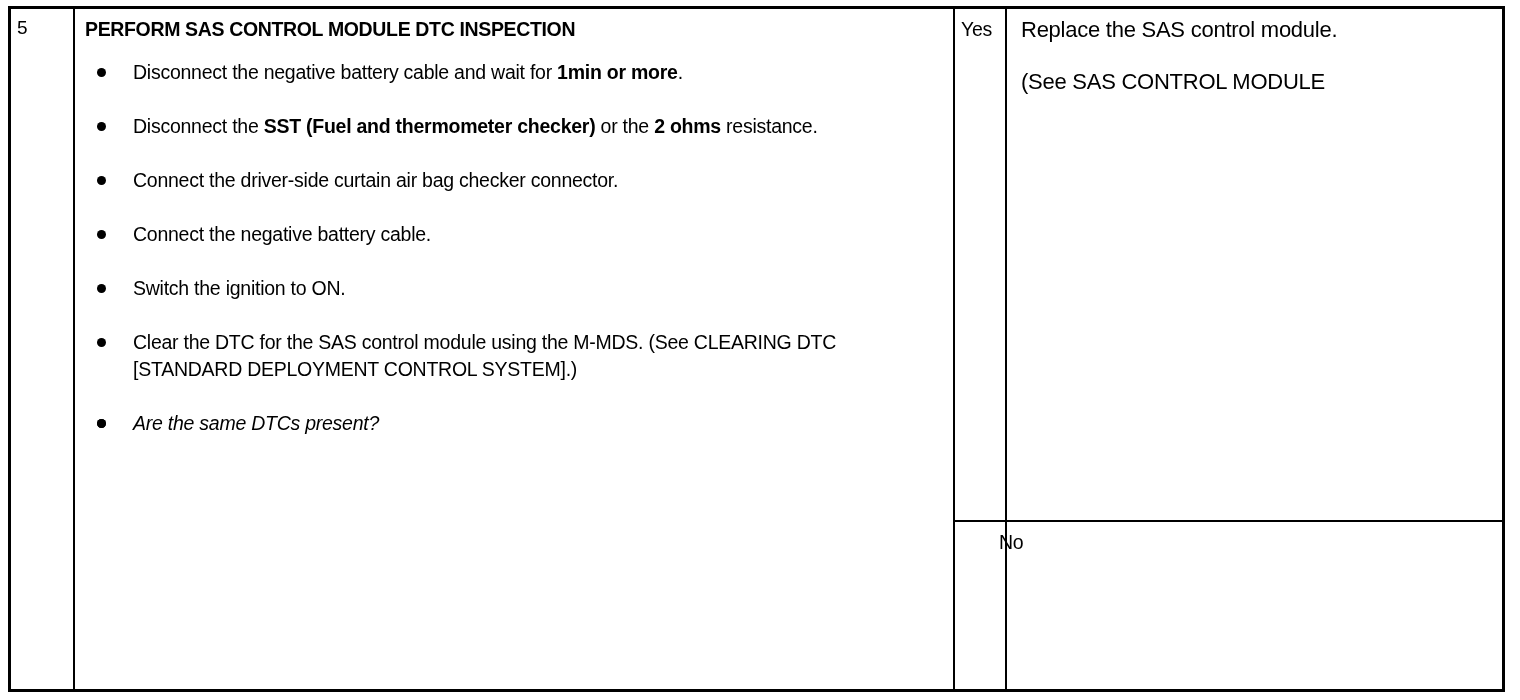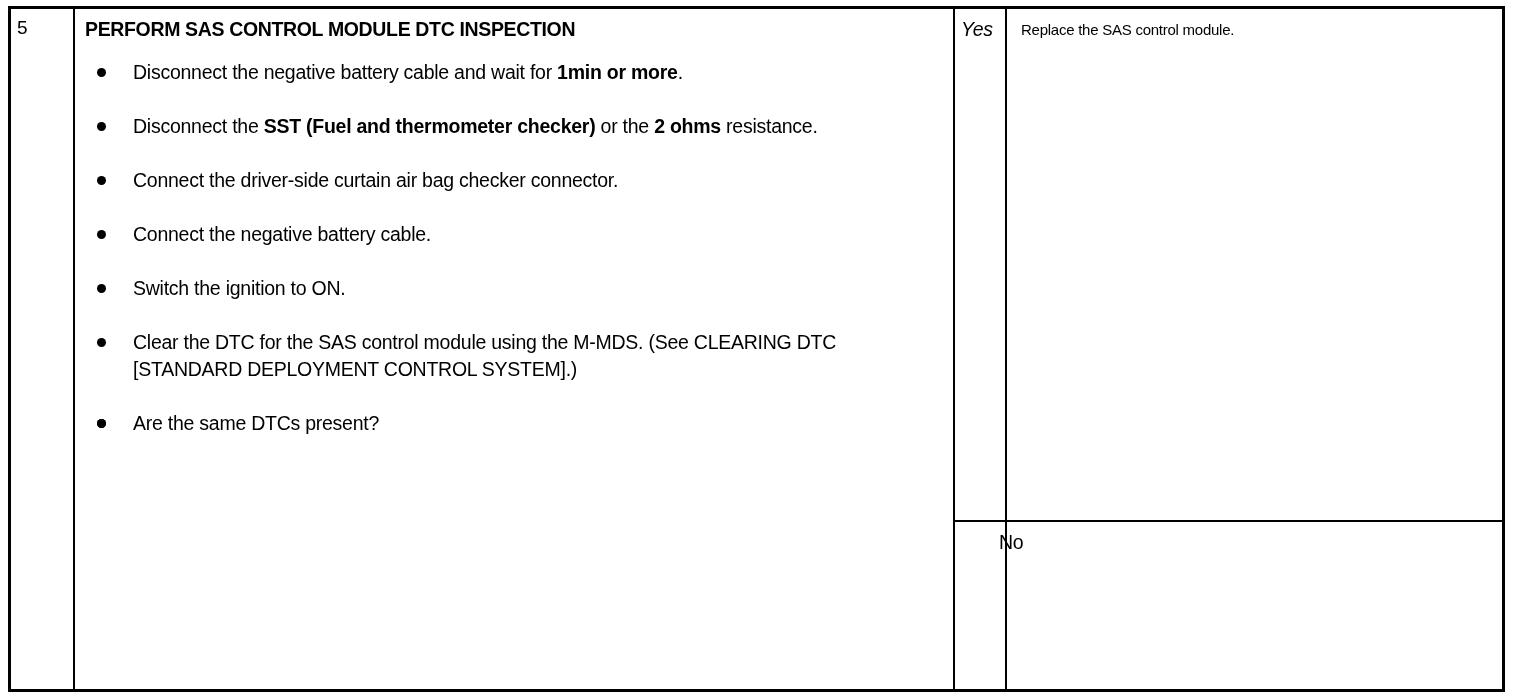--- a/index.html
+++ b/index.html
@@ -103,21 +103,21 @@
     padding: 0;
   }
   ul.steps > li {
     position: relative;
     padding-left: 48px;
     margin-bottom: 27px;
     font-size: 19.5px;
     line-height: 27px;
     letter-spacing: -0.25px;
   }
-  ul.steps > li:last-child { margin-bottom: 16px; }
+  ul.steps > li:last-child { margin-bottom: 16px; font-style: italic; }
 
   ul.steps > li .bullet {
     position: absolute;
     left: 12px;
     top: 9px;
     width: 9px;
     height: 9px;
     background: #000000;
     border-radius: 50%;
   }
@@ -128,31 +128,31 @@
   .answer-cell {
     position: absolute;
     left: 944px;
     width: 50px;
     box-sizing: border-box;
     padding: 8px 0 0 6px;
     font-size: 19.5px;
     line-height: 25px;
     letter-spacing: -0.25px;
   }
-  .answer-yes { top: 0; font-style: italic; }
+  .answer-yes { top: 0; }
   .answer-no  { top: 513px; padding-left: 44px; }
 
   
   .action-cell {
     position: absolute;
     left: 996px;
     right: 0;
     box-sizing: border-box;
     padding: 8px 12px 0 14px;
-    font-size: 15px;
+    font-size: 22px;
     line-height: 25px;
     letter-spacing: -0.25px;
   }
   .action-yes { top: 0; }
   .action-no  { top: 513px; }
 
   .action-cell p {
     margin: 0;
   }
   .action-cell p.spaced {
@@ -222,20 +222,21 @@
           </li>
 
         </ul>
       </div>
 
       <div class="answer-cell answer-yes">Yes</div>
 
       <div class="action-cell action-yes">
         <p>Replace the SAS control module.</p>
         <p class="spaced">
+          <span class="ref-line">(See SAS CONTROL MODULE</span>
         </p>
       </div>
 
       <div class="answer-cell answer-no">No</div>
 
 
     </div>
   </div>
 
 </div>

